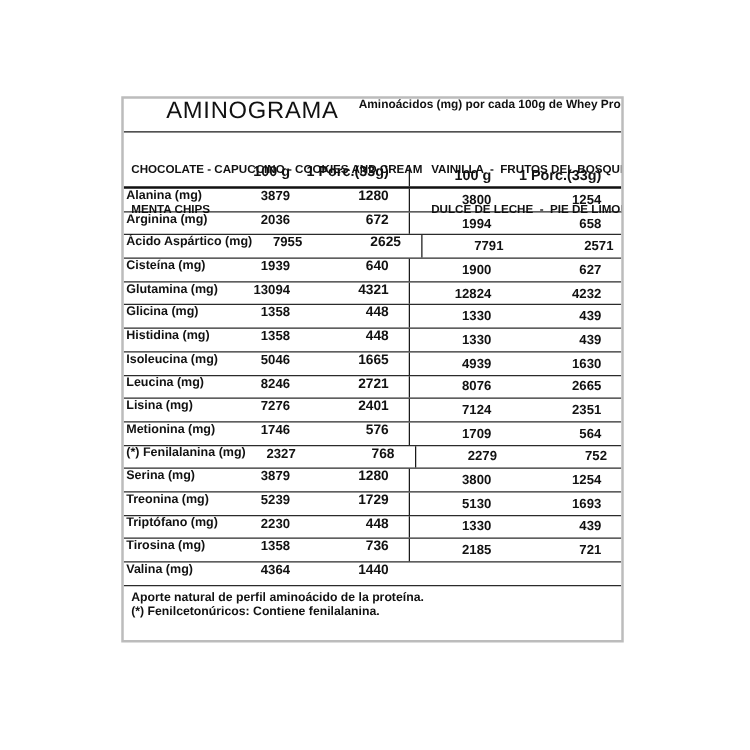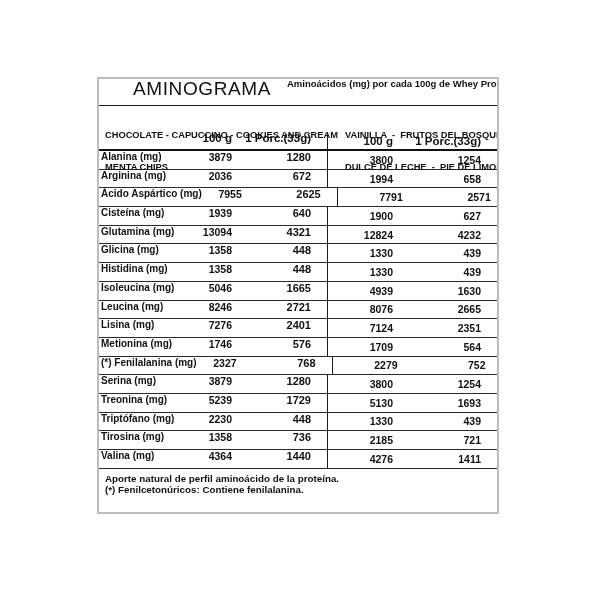--- a/index.html
+++ b/index.html
@@ -281,24 +281,20 @@
     <div class="c-n2">736</div>
     <div class="rg">
       <div class="c-n3">2185</div>
       <div class="c-n4">721</div>
     </div>
   </div>
         <div class="cells row">
     <div class="c-label">Valina (mg)</div>
     <div class="c-n1">4364</div>
     <div class="c-n2">1440</div>
-    <div class="rg">
-      <div class="c-n3">4276</div>
-      <div class="c-n4">1411</div>
-    </div>
   </div>
       </div>
 
     <div class="footer">
       <div>Aporte natural de perfil aminoácido de la proteína.</div>
       <div>(*) Fenilcetonúricos: Contiene fenilalanina.</div>
     </div>
 
   </div>
 </div>

